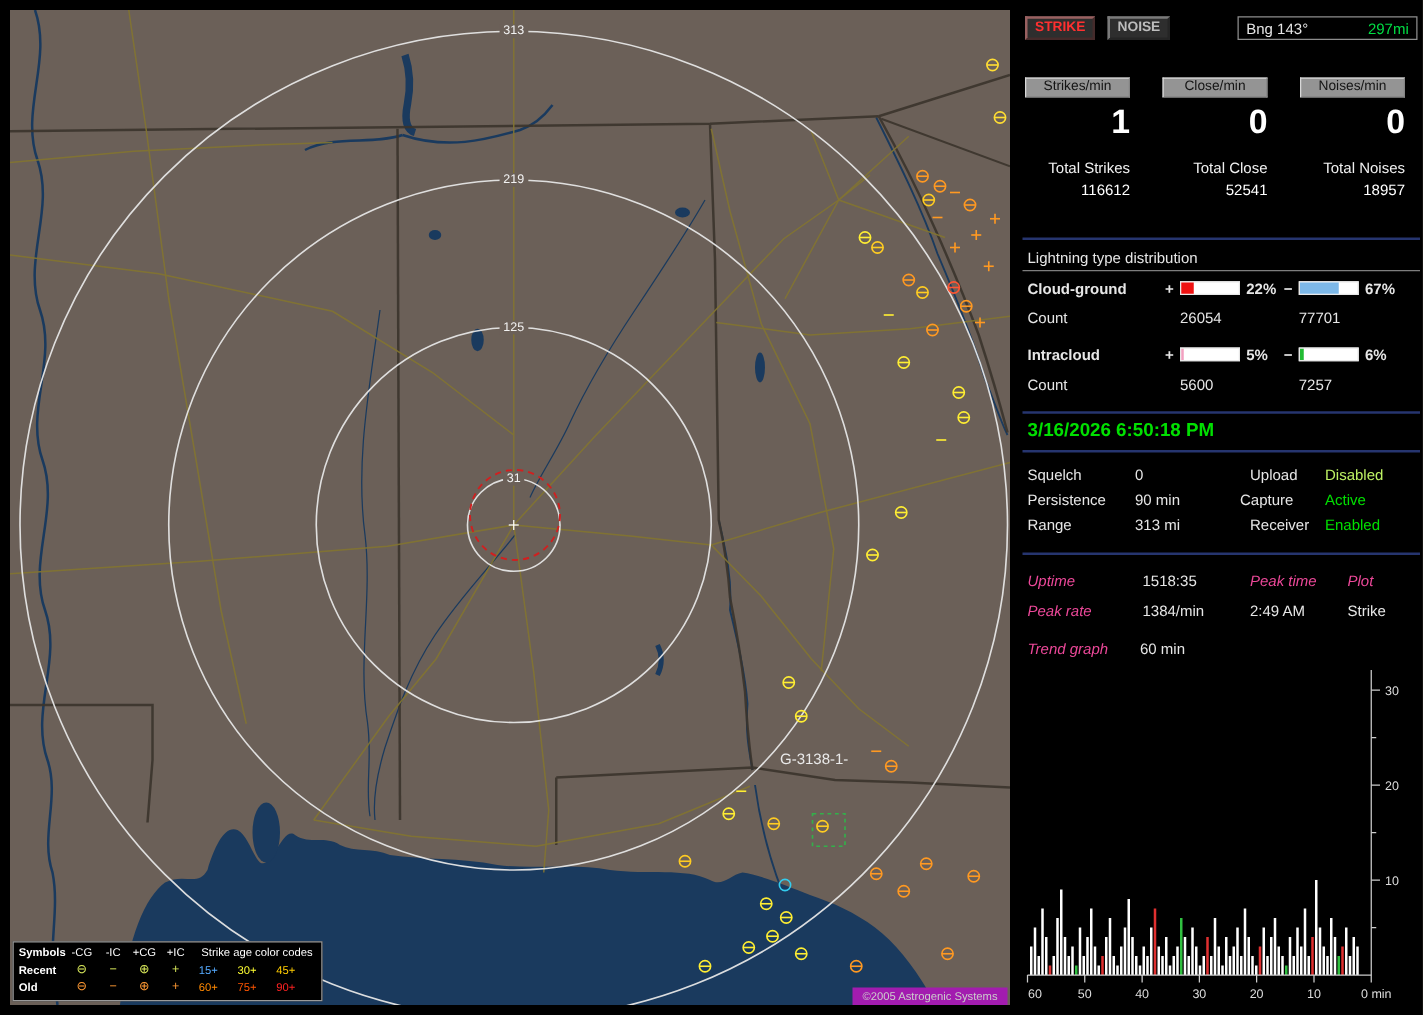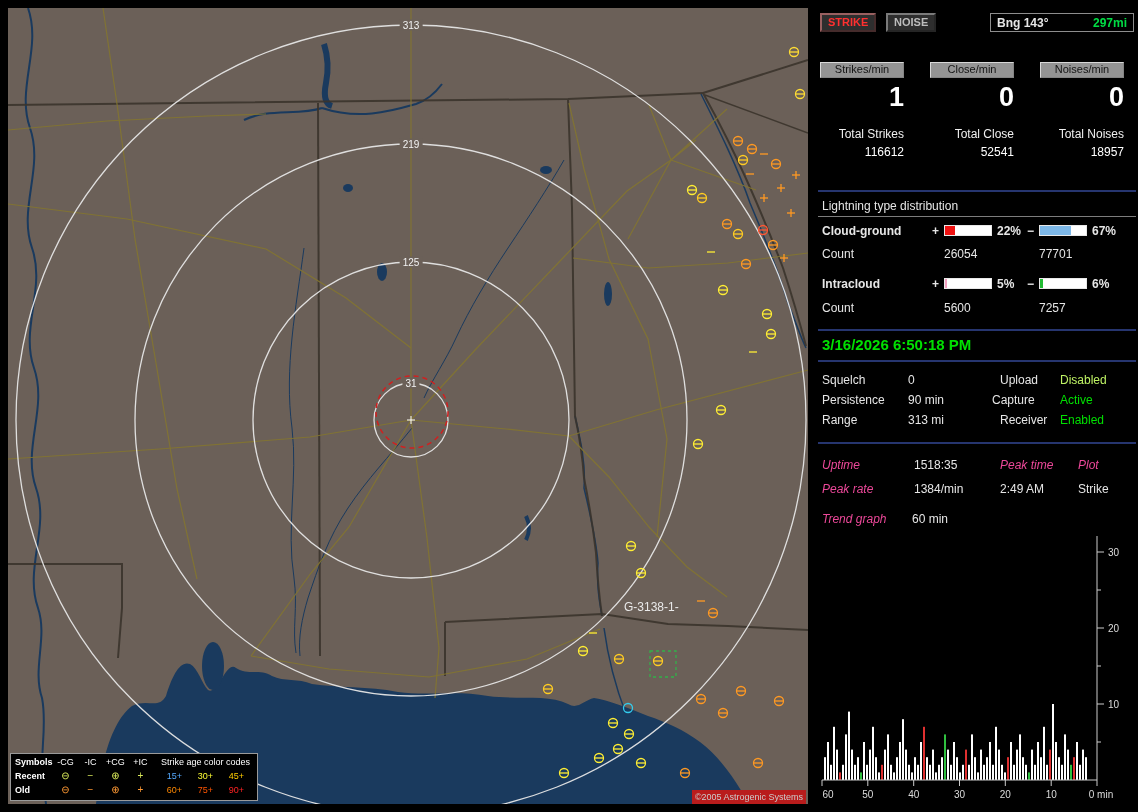--- a/index.html
+++ b/index.html
@@ -6,47 +6,47 @@
   html,body { margin:0; padding:0; background:#000; }
   body { font-family:"Liberation Sans", sans-serif; }
   .screen { position:relative; width:1138px; height:812px; background:#000; overflow:hidden; }
 
   
   .map { position:absolute; left:8px; top:8px; width:800px; height:796px; background:#6b6058; overflow:hidden; }
   .map svg.geo { position:absolute; left:0; top:0; }
   .ring-label { position:absolute; transform:translate(-50%,-50%); color:#f2f2f2; font-size:10px;
                 background:#6b6058; padding:0 3px; line-height:11px; }
   .station-label { position:absolute; left:616px; top:592px; color:#eaeaea; font-size:12px; }
-  .copyright { position:absolute; right:2px; top:782px; width:114px; height:14px; background:#b91c1c;
+  .copyright { position:absolute; right:2px; top:782px; width:124px; height:14px; background:#a21caf;
                color:#cccccc; font-size:9px; text-align:center; line-height:14px; }
 
   .legend { position:absolute; left:2px; top:745px; width:248px; height:48px; background:#000;
             border:1px solid #9a9a9a; padding:1px 0; }
   .lg-row { display:flex; align-items:center; height:14px; font-size:9px; color:#fff; }
   .lg-c1 { width:42px; padding-left:4px;font-weight:bold; }
   .lg-c { width:25px; text-align:center; }
   .lg-sym { font-size:10px; line-height:10px; }
-  .lg-ages { flex:1; display:flex; padding-left:6px;text-align:center; }
+  .lg-ages { flex:1; display:flex; padding-left:6px; }
   .lg-ages span { width:31px; }
 
   
   .panel { position:absolute; left:816px; top:0; width:322px; height:812px; color:#e6e6e6; font-size:12px; }
   .abs { position:absolute; white-space:nowrap; }
   .b { font-weight:bold; }
   .gray { color:#ec4899;font-style:italic; }
   .hr-blue { position:absolute; left:2px; width:318px; height:2px; background:#26356f; }
   .hr-gray { position:absolute; left:2px; width:318px; height:1px; background:#7d7d7d; }
 
   .tbtn { position:absolute; top:13px; height:19px; background:#2e2e2e; font-size:11px; font-weight:bold;
           line-height:15px; padding:0 6px; text-align:center; cursor:default; }
   .tbtn.strike { left:4px; color:#ff3030; border:2px outset #996060; }
   .tbtn.noise  { left:70px; color:#bdbdbd; border:2px outset #7a7a7a; }
   .bearing { position:absolute; left:174px; top:13px; width:144px; height:19px; background:#000;
              border:1px solid #8d8d8d; display:flex; justify-content:space-between; align-items:center;
-             padding:0 6px; font-weight:bold; }
+             padding:0 6px; font-weight:normal; }
   .bearing .rng { color:#00dd44; }
 
   .stat-h { position:absolute; top:62px; width:84px; height:16px; background:#949494; color:#141414;
             border:1px outset #d8d8d8; font-size:11px; text-align:center; line-height:13px; }
   .stat-num { position:absolute; top:82px; width:84px; text-align:right; font-size:27px; font-weight:bold;
               color:#fff; line-height:30px; }
   .stat-tl { position:absolute; top:127px; width:84px; text-align:right; color:#f0f0f0; }
   .stat-tv { position:absolute; top:145px; width:84px; text-align:right; color:#fff; }
 
   .dist-bar { position:absolute; width:48px; height:11px; border:1px solid #e8e8e8; background:#fff; margin-top:1px; }

